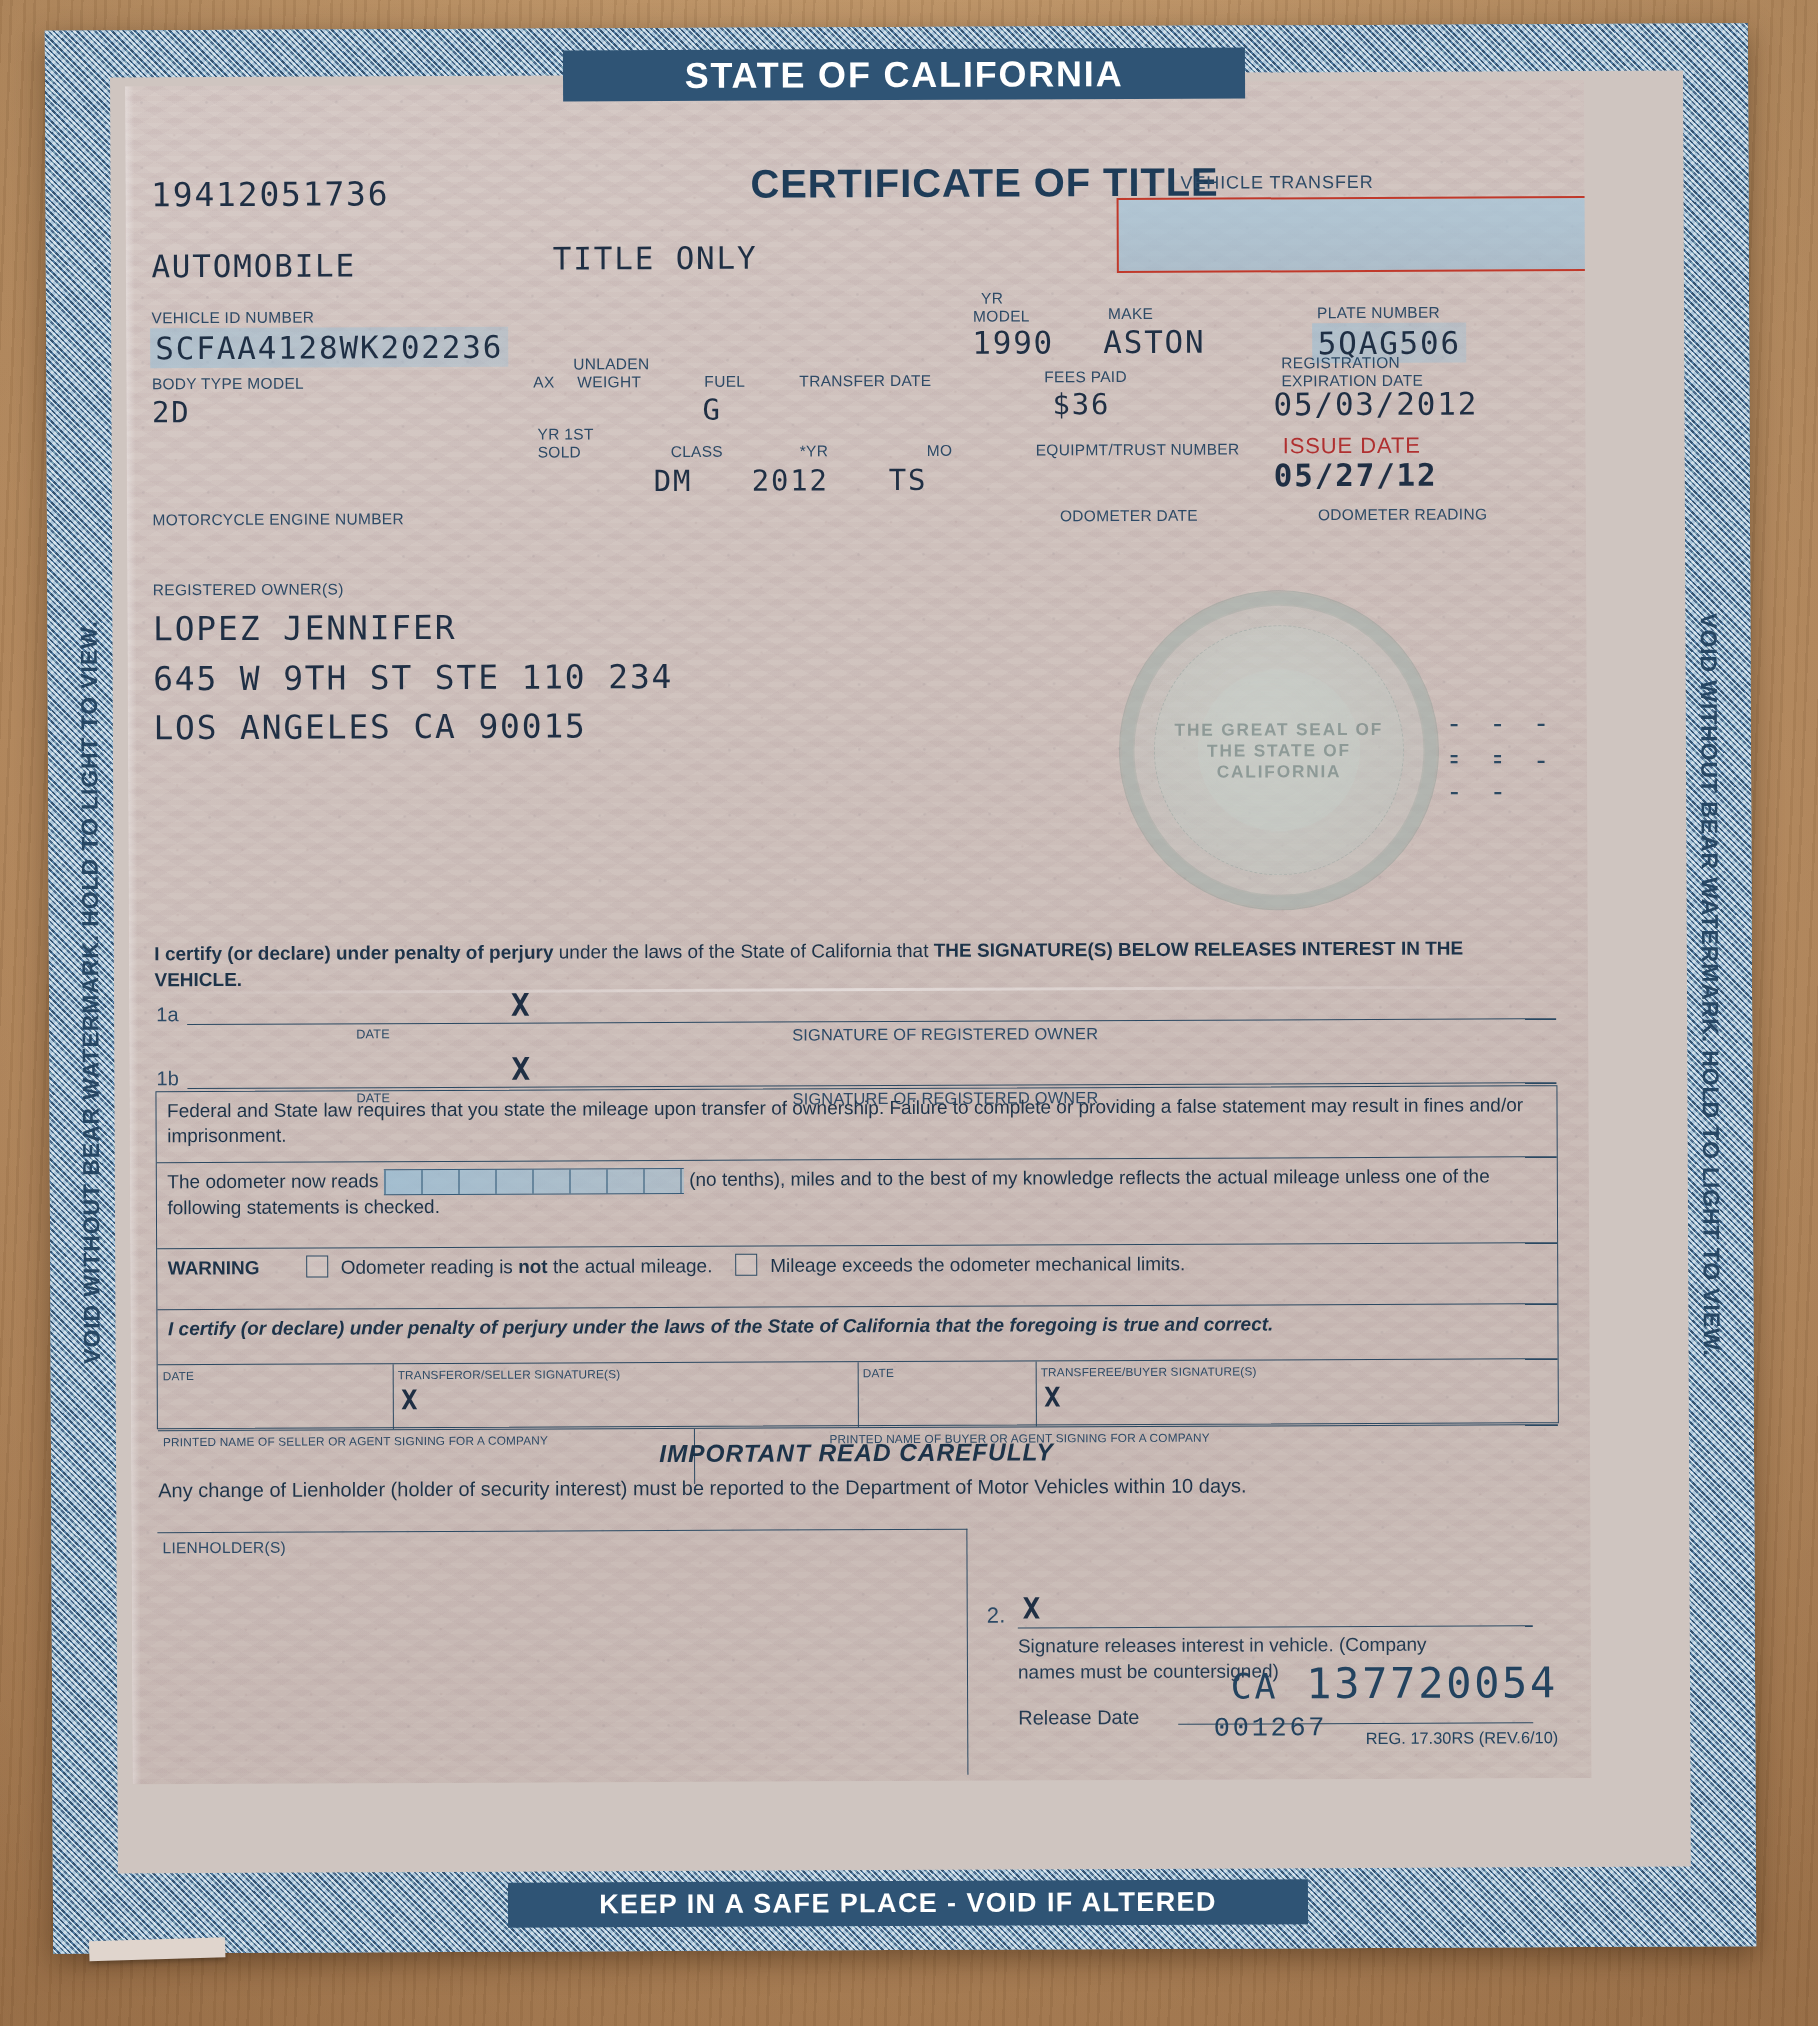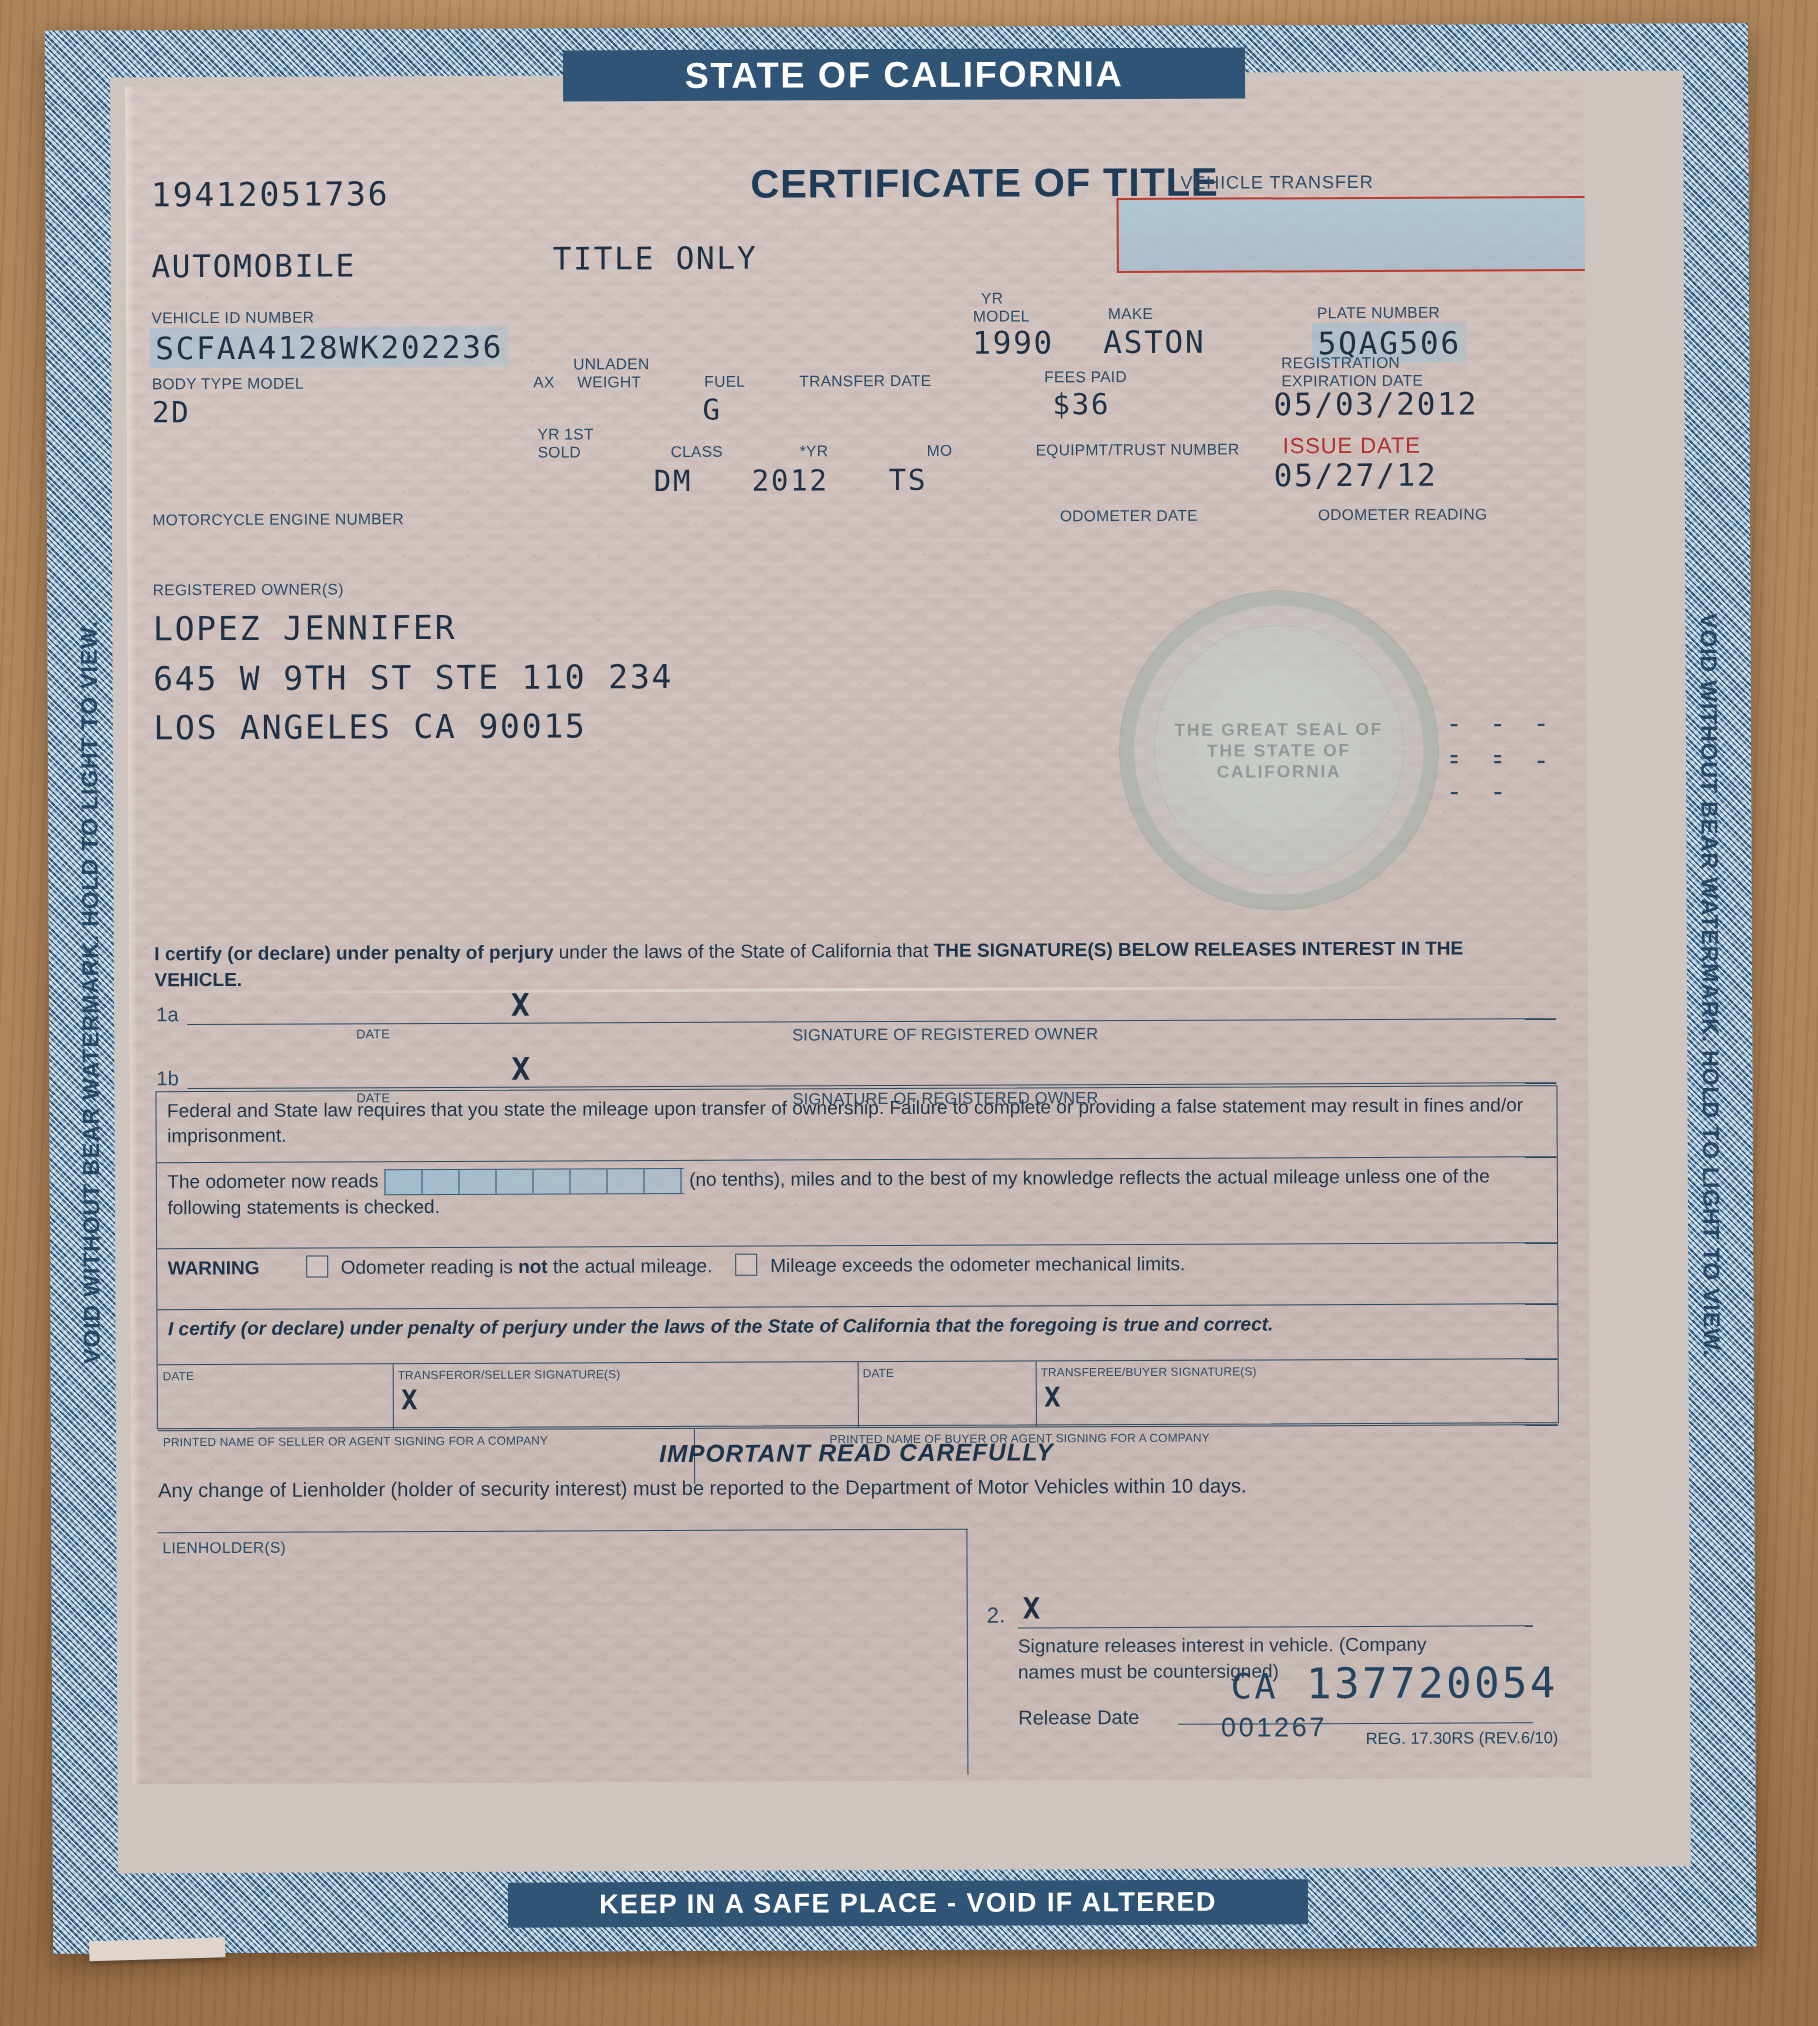--- a/index.html
+++ b/index.html
@@ -302,21 +302,21 @@
     right: 33px; bottom: 71px;
     font-family: "DejaVu Sans Mono", monospace;
     font-size: 42px;
     letter-spacing: 2.7px;
     color:#23435f;
   }
   .docnum .ca { font-size: 35px; }
   .subnum {
     position:absolute;
     right: 264px; bottom: 36px;
-    font-family: Liberation Sans, sans-serif;
+    font-family: Liberation Mono, monospace;
     font-size: 27px;
     letter-spacing: 2.7px;
     color:#23435f;
     text-align:center;
   }
   .reg {
     position:absolute;
     right: 33px; bottom: 31px;
     font-size: 16.4px;
     color:#23435f;
@@ -421,21 +421,21 @@
     <div class="abs lbl" style="left:673px; top:359px;">*YR</div>
     <div class="abs lbl" style="left:800px; top:359px;">MO</div>
     <div class="abs lbl" style="left:909px; top:359px;">EQUIPMT/TRUST NUMBER</div>
     <div class="abs lbl red" style="left:1156px; top:352px; font-size:22px; letter-spacing:0.9px;">ISSUE DATE</div>
 
     <div class="abs typed" style="left:527px; top:380px; font-size:29px;">DM</div>
     <div class="abs typed" style="left:625px; top:380px; font-size:29px;">2012</div>
     <div class="abs typed" style="left:762px; top:380px; font-size:29px;">TS</div>
     <div class="abs typed" style="left:858px; top:380px; font-size:29px;"></div>
     <div class="abs typed" style="left:909px; top:380px; font-size:29px;"></div>
-    <div class="abs typed" style="left:1147px; top:376px; font-size:31px;">05/27/12</div>
+    <div class="abs typed" style="left:1147px; top:376px; font-size:31px;font-weight:bold;">05/27/12</div>
 
     <div class="abs lbl" style="left:25.5px; top:425px;">MOTORCYCLE ENGINE NUMBER</div>
     <div class="abs lbl" style="left:909px; top:425px;margin-left:24px;">ODOMETER DATE</div>
     <div class="abs lbl" style="left:1191px; top:425px;">ODOMETER READING</div>
     <div class="abs typed" style="left:25.5px; top:445px; font-size:27px;"></div>
     <div class="abs typed" style="left:909px; top:445px; font-size:27px;"></div>
     <div class="abs typed" style="left:1191px; top:445px; font-size:27px;"></div>
 
     <div class="abs lbl" style="left:25.5px; top:495px;">REGISTERED OWNER(S)</div>
     <div class="abs typed" style="left:25.5px; top:518px; font-size:33px; line-height:1.5;">

